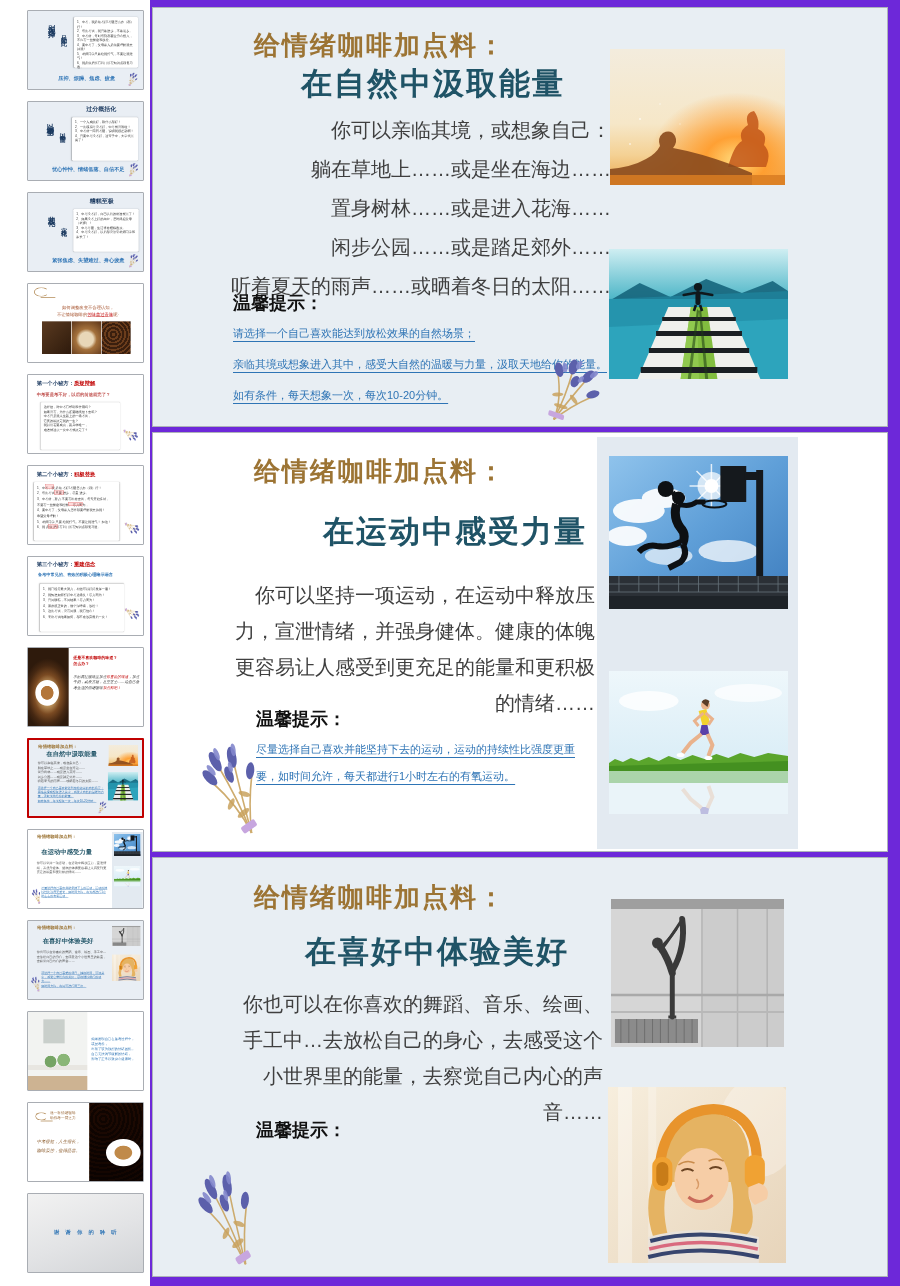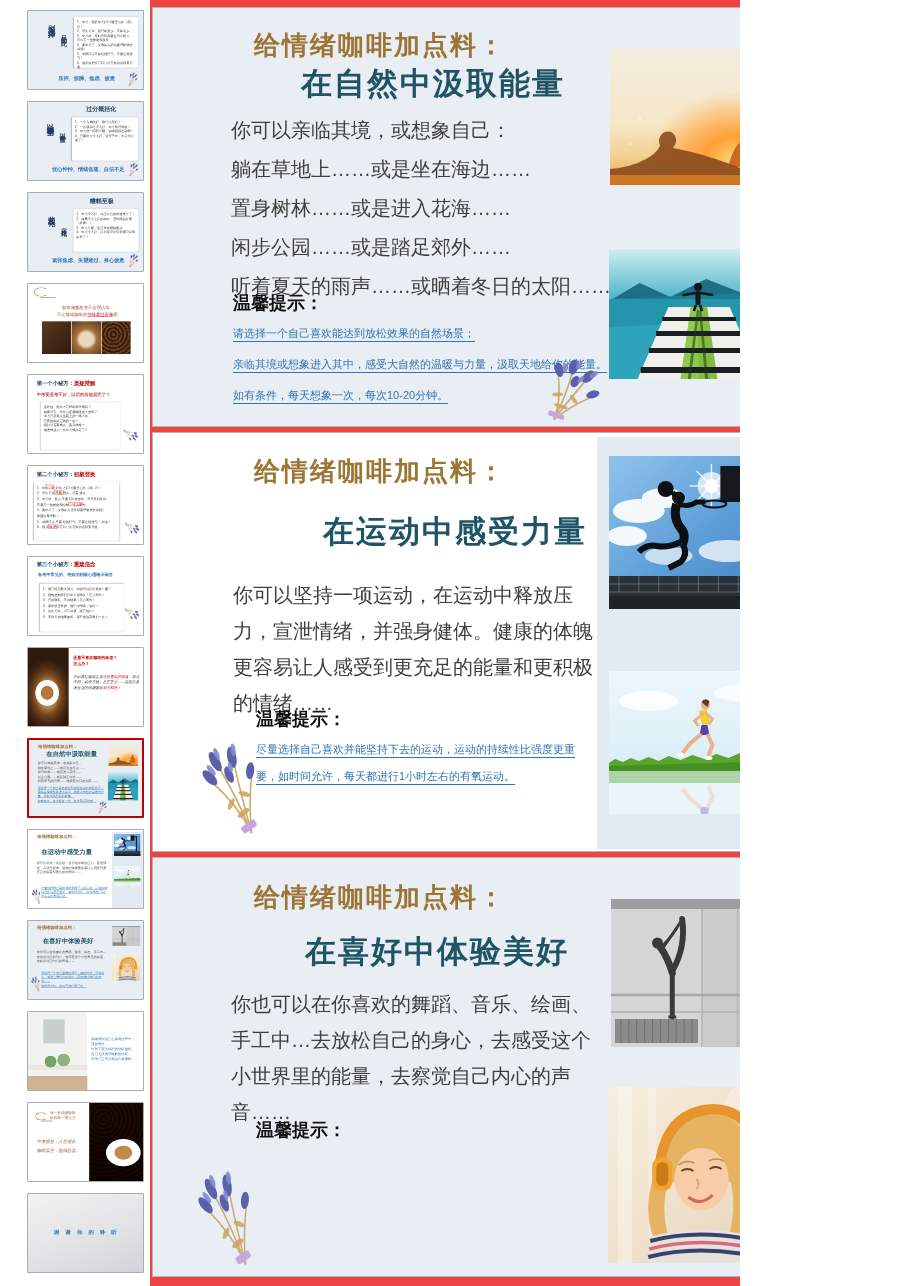--- a/index.html
+++ b/index.html
@@ -1,18 +1,18 @@
 <!DOCTYPE html>
 <html><head>
 <meta charset="utf-8">
 <style>
   * { box-sizing: border-box; margin: 0; padding: 0; }
   html,body { background:#fff; }
   .stage {
-    position: relative; width: 740px; height: 1286px; background:#ef4444;
+    position: relative; width: 900px; height: 1286px; background:#6d28d9;
     overflow: hidden; font-family: "Liberation Sans","DejaVu Sans",sans-serif;
   }
   .pre { white-space: pre-line; }
 
   
   .sidebar { position:absolute; left:0; top:0; width:150px; height:1286px; background:#fff; }
   .thumb {
     position:absolute; left:27px; width:117px; height:80px; background:#fff;
     border:1px solid #a9adb3; border-radius:1px; overflow:hidden; cursor:pointer;
   }
@@ -73,21 +73,21 @@
   .thanks-bg { background:linear-gradient(160deg,#f2f2f2 0%,#e2e3e5 55%,#d2d4d7 100%); }
   .thanks-text { position:absolute; width:100%; text-align:center; color:#2e74b5; font-size:16px; letter-spacing:7px; font-weight:bold; }
 
   
   .slide { position:absolute; left:152px; width:736px; height:420px; background:#e8eef3;
     border:1px solid #aeb3b9; overflow:hidden; }
   .slide.white { background:#fff; }
   .eyebrow { position:absolute; font-family:"DejaVu Serif",serif; font-weight:bold;
     color:#9c7434; font-size:26px; letter-spacing:2px; }
   .s-title { position:absolute; font-weight:bold; color:#1f5366; font-size:31px; letter-spacing:2px; }
-  .s-body { position:absolute; color:#3f3f3f; font-size:20px; }
+  .s-body { position:absolute; color:#3f3f3f; font-size:20px;text-align:right; }
   .tips-label { position:absolute; color:#111; font-size:18px; font-weight:bold; }
   .tips { position:absolute; color:#2e74b5; font-size:11px; text-decoration:underline; text-underline-offset:4px; }
   .photo { position:absolute; overflow:hidden; }
   .photo svg, .flower svg { width:100%; height:100%; display:block; }
   .flower { position:absolute; }
 </style>
 </head>
 <body>
 
 <div class="stage">

